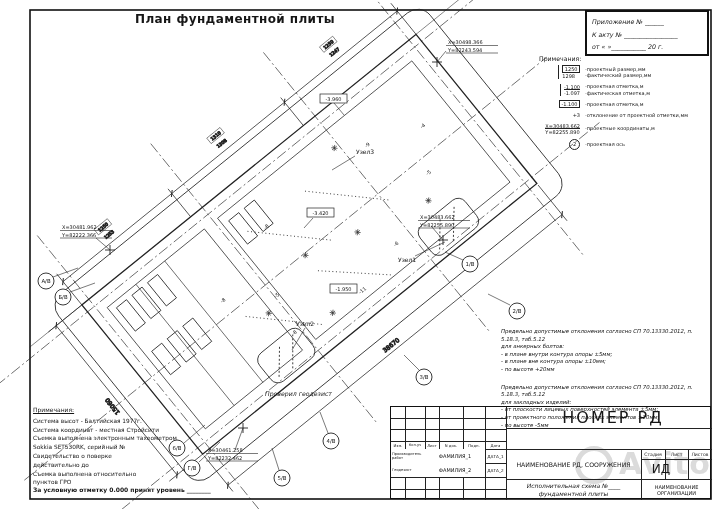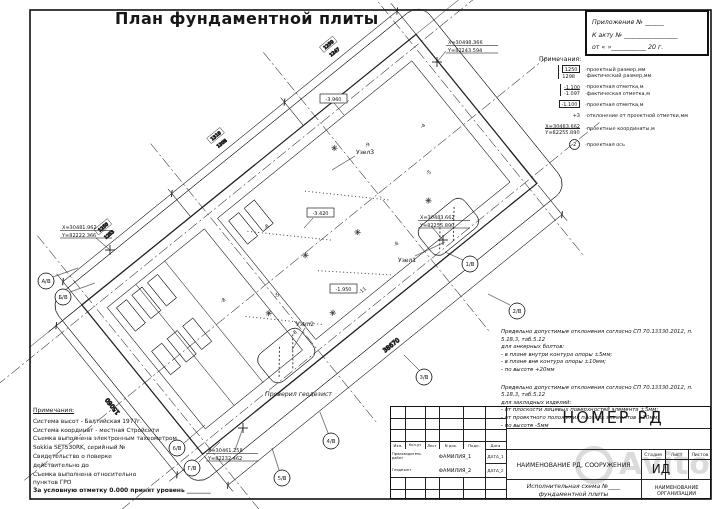--- a/index.html
+++ b/index.html
@@ -3,21 +3,21 @@
 <meta charset="utf-8">
 <style>
   html,body{margin:0;padding:0;background:#e8e8e8}
   #page{position:relative;width:720px;height:509px;background:#ffffff;
         font-family:"DejaVu Sans",sans-serif;color:#161616;overflow:hidden}
   .t{position:absolute;white-space:nowrap}
   .ctr{text-align:center}
   svg{position:absolute;left:0;top:0}
   svg text{font-family:"DejaVu Sans",sans-serif;fill:#161616}
   
-  .title{left:115px;top:12px;width:240px;font-size:16px;font-weight:600;letter-spacing:.4px;line-height:14px}
+  .title{left:115px;top:12px;width:240px;font-size:12px;font-weight:600;letter-spacing:.4px;line-height:14px}
   
   .appx{left:585px;top:10px;width:124px;height:46px;border:2px solid #111;
         font-size:6.3px;font-style:italic;padding:4px 5px;box-sizing:border-box;line-height:12.5px}
   
   .legend{left:539px;top:55px;width:172px;font-size:5px}
   .lgd-head{font-size:6.2px;margin-bottom:3px}
   .lgd-row{display:flex;align-items:center;margin-bottom:4px}
   .lgd-sym{width:46px;flex:none;text-align:right;padding-right:5px;box-sizing:border-box}
   .stack{display:inline-block;border-left:1px solid #222;padding-left:3px;text-align:left}
   .boxed{display:inline-block;border:0.8px solid #222;padding:0 1.5px;background:#fff}

